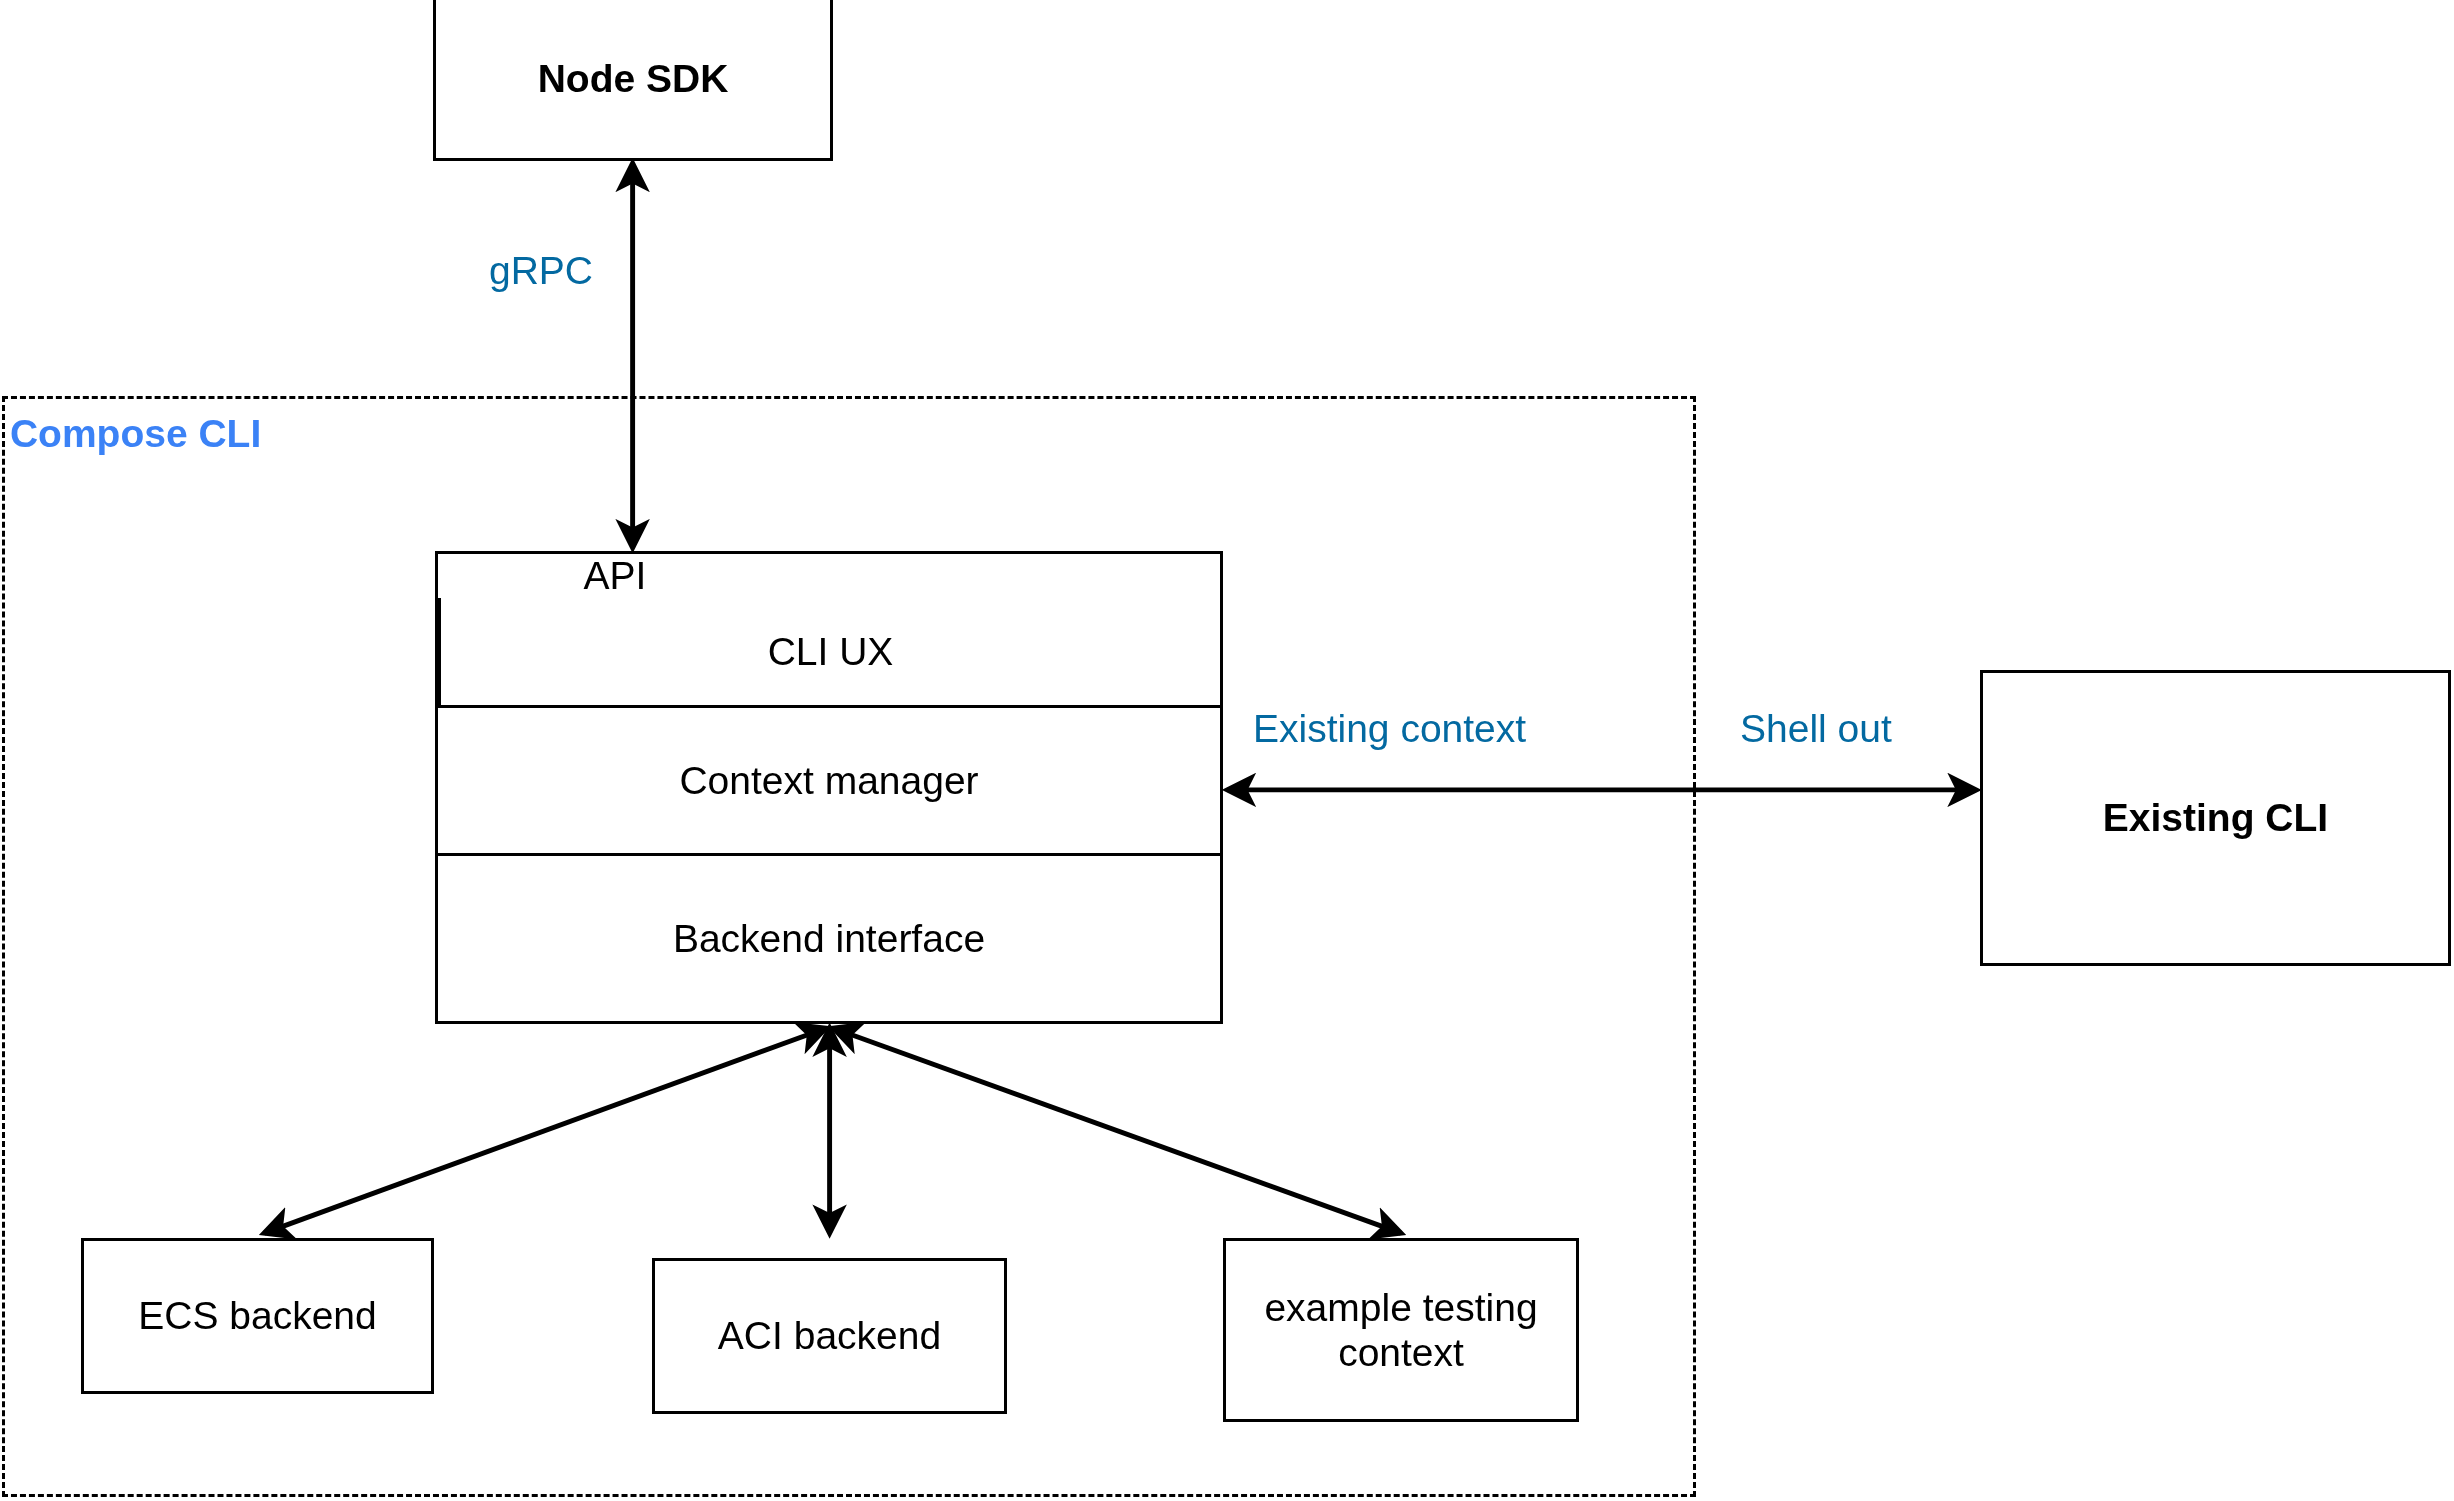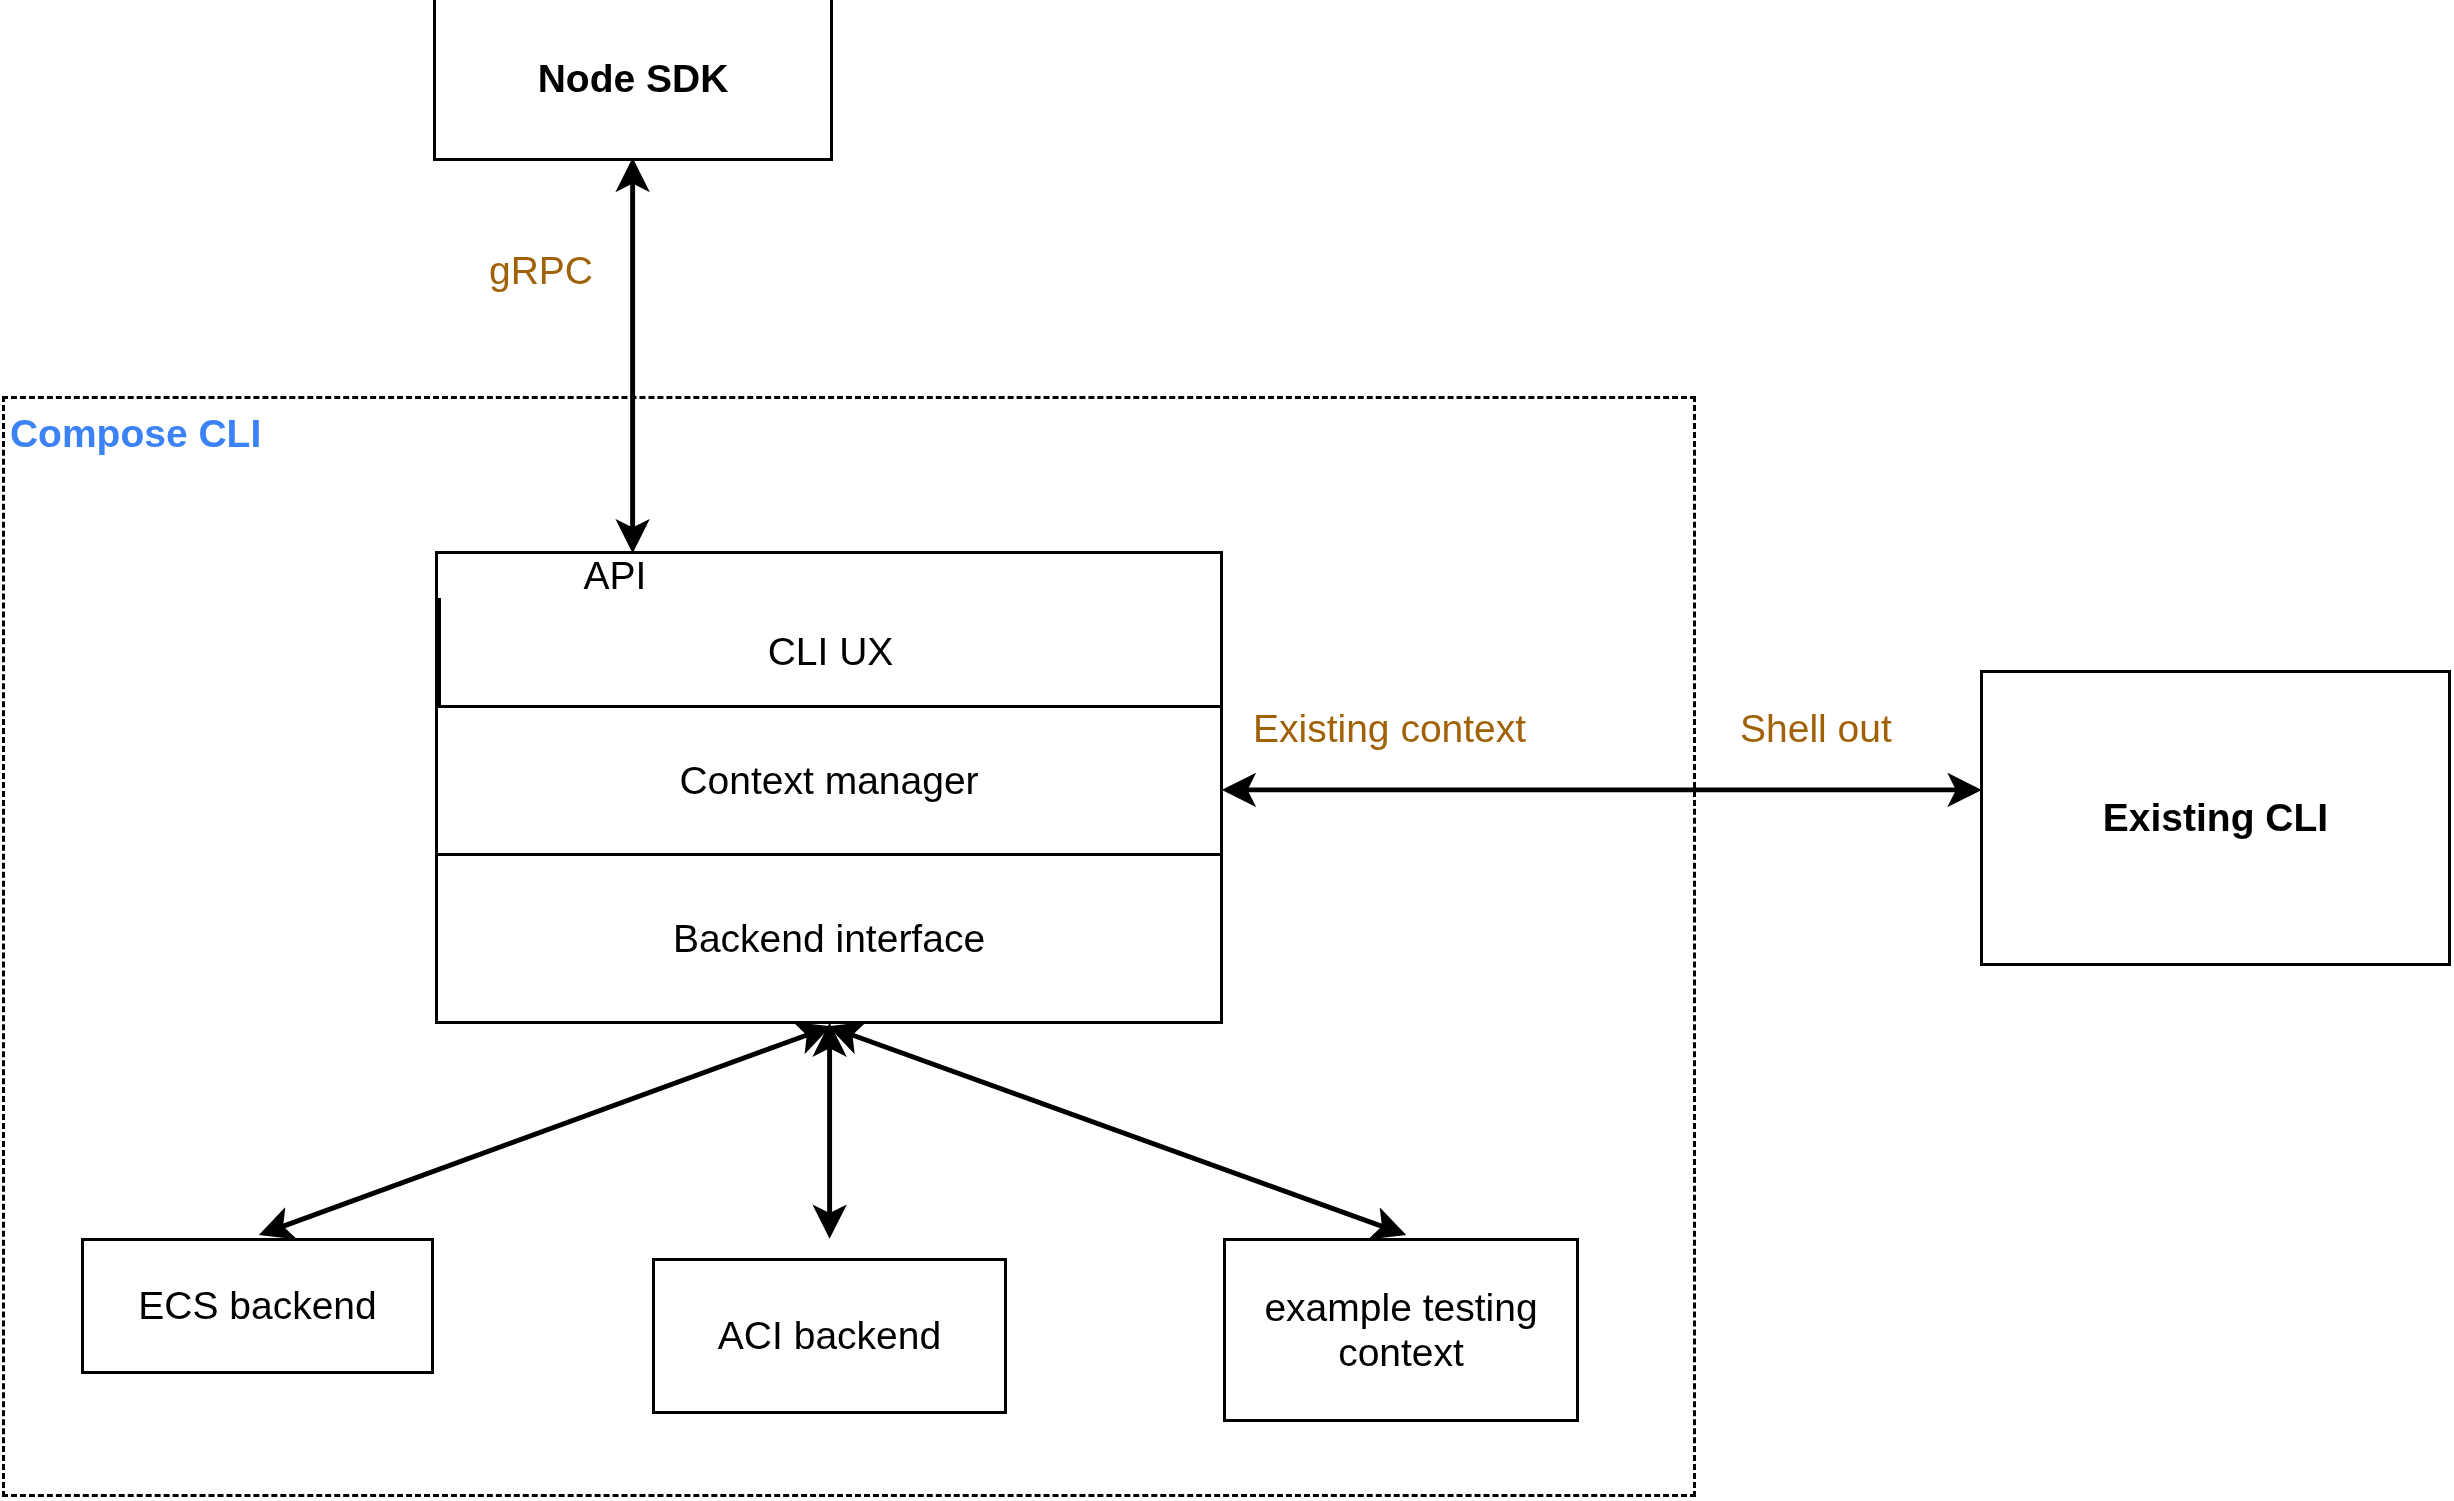--- a/index.html
+++ b/index.html
@@ -79,21 +79,21 @@
     justify-content: center;
     text-align: center;
     color: #000000;
     font-size: 39px;
     font-family: "Liberation Sans", sans-serif;
   }
   .stack-cell + .stack-cell { border-left: 3.9px solid #000000; }
 
   .edge-label {
     position: absolute;
-    color: #a16207;
+    color: #0369a1;
     font-size: 39px;
     white-space: nowrap;
     font-family: "Liberation Sans", sans-serif;
   }
 </style>
 </head>
 <body>
 
 <div id="canvas">
 
@@ -122,21 +122,21 @@
         <span>Context manager</span>
       </div>
     </div>
     <div class="stack-row" style="flex:1;">
       <div class="stack-cell" style="flex:1; border-left:none;">
         <span>Backend interface</span>
       </div>
     </div>
   </div>
 
-  <div class="node" style="left:81px; top:1238px; width:353px; height:136px;text-align:right;">
+  <div class="node" style="left:81px; top:1238px; width:353px; height:156px;text-align:right;">
     <span>ECS backend</span>
   </div>
 
   <div class="node" style="left:652px; top:1258px; width:355px; height:156px;">
     <span>ACI backend</span>
   </div>
 
   <div class="node" style="left:1223px; top:1238px; width:356px; height:184px;">
     <span style="display:block;">
       <span style="display:block;">example testing</span>

